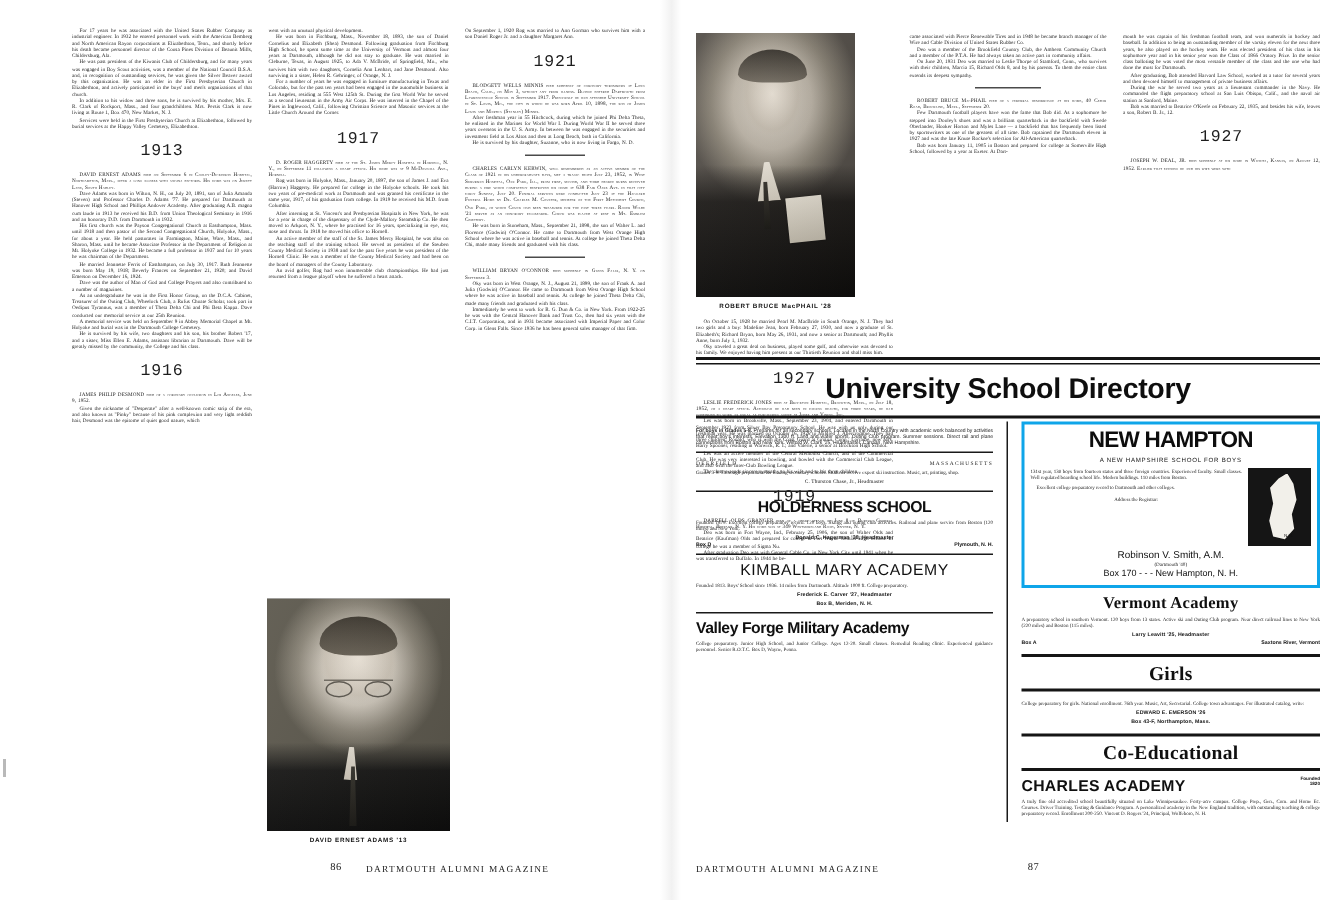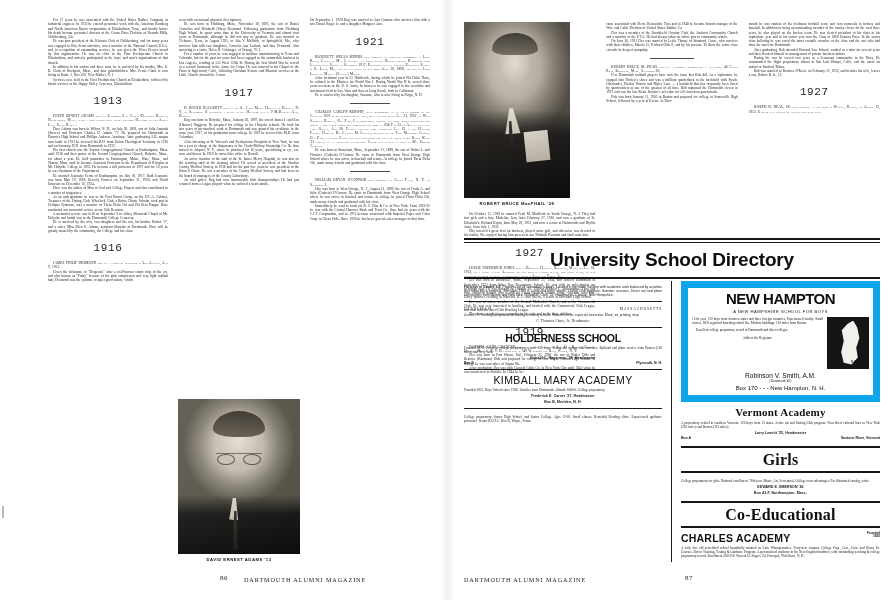--- a/index.html
+++ b/index.html
@@ -94,37 +94,37 @@
     font-family:"Liberation Serif","DejaVu Serif",serif;margin-top:1px;color:#171717;}
   .ad-body{font-size:3.35px;line-height:4.1px;text-align:justify;color:#202020;margin-top:2px;}
   .ad-body.sans{font-family:"Liberation Sans","DejaVu Sans",sans-serif;}
   .ad-sign{font-size:3.5px;text-align:center;margin-top:2px;font-weight:700;color:#141414;
     font-family:"Liberation Sans","DejaVu Sans",sans-serif;letter-spacing:.1px;}
   .ad-sign.serif{font-family:"Liberation Serif","DejaVu Serif",serif;font-weight:400;}
   .ad-row{display:flex;justify-content:space-between;font-size:3.5px;margin-top:1px;
     font-family:"Liberation Sans","DejaVu Sans",sans-serif;font-weight:700;color:#141414;}
 
   
-  .nh-box{border:7px solid #0ea5e9;padding:3px 4px 4px 4px;}
+  .nh-box{border:2px solid #0ea5e9;padding:3px 4px 4px 4px;}
   .nh-title{font-family:"Liberation Sans","DejaVu Sans",sans-serif;font-weight:700;
     font-size:15px;letter-spacing:-.5px;text-align:center;color:#0d0d0d;line-height:16px;}
   .nh-sub{font-family:"Liberation Sans","DejaVu Sans",sans-serif;font-size:4.1px;
     letter-spacing:.5px;text-align:center;margin-top:2px;color:#141414;}
   .nh-flex{display:flex;gap:4px;margin-top:3px;}
   .nh-text{flex:1 1 auto;font-size:3.3px;line-height:4px;text-align:justify;color:#202020;}
   .nh-cut{width:42px;height:52px;background:#151515;position:relative;overflow:hidden;flex:0 0 auto;}
   .nh-name{font-family:"Liberation Sans","DejaVu Sans",sans-serif;text-align:center;
     font-size:6.6px;margin-top:3px;color:#101010;}
   .nh-paren{text-align:center;font-size:3.4px;color:#1b1b1b;}
   .nh-box-line{display:flex;justify-content:center;font-family:"Liberation Sans","DejaVu Sans",sans-serif;
     font-size:6px;margin-top:2px;color:#101010;}
 
   .section-head{
     font-family:"Liberation Serif","DejaVu Serif",serif;font-weight:700;
-    text-align:center;font-size:16px;letter-spacing:.2px;color:#101010;margin:3px 0 2px 0;
+    text-align:center;font-size:13px;letter-spacing:.2px;color:#101010;margin:3px 0 2px 0;
   }
   .founded{font-size:3.1px;text-align:right;line-height:3.4px;
     font-family:"Liberation Sans","DejaVu Sans",sans-serif;font-weight:700;color:#141414;}
   .ad-head-flex{display:flex;align-items:flex-start;justify-content:space-between;}
 </style>
 </head>
 <body>
 
 <div class="spread">
   <div class="scan-tint"></div>
@@ -315,20 +315,21 @@
           </div>
 
           <div class="ad">
             <div class="ad-h-sans center" style="font-weight:400;letter-spacing:.4px;">KIMBALL MARY ACADEMY</div>
             <div class="ad-body">Founded 1813. Boys' School since 1936. 14 miles from Dartmouth. Altitude 1000 ft. College preparatory.</div>
             <div class="ad-sign">Frederick E. Carver '27, Headmaster</div>
             <div class="ad-sign">Box B, Meriden, N. H.</div>
           </div>
 
           <div class="ad">
+            <div class="ad-h-sans">Valley Forge Military Academy</div>
             <div class="ad-body">College preparatory. Junior High School, and Junior College. Ages 12-20. Small classes. Remedial Reading clinic. Experienced guidance personnel. Senior R.O.T.C. Box D, Wayne, Penna.</div>
           </div>
         </div>
 
         <div class="dir-col" style="width:204px;">
 
           <div class="nh-box">
             <div class="nh-title">NEW HAMPTON</div>
             <div class="nh-sub">A NEW HAMPSHIRE SCHOOL FOR BOYS</div>
             <div class="nh-flex">

